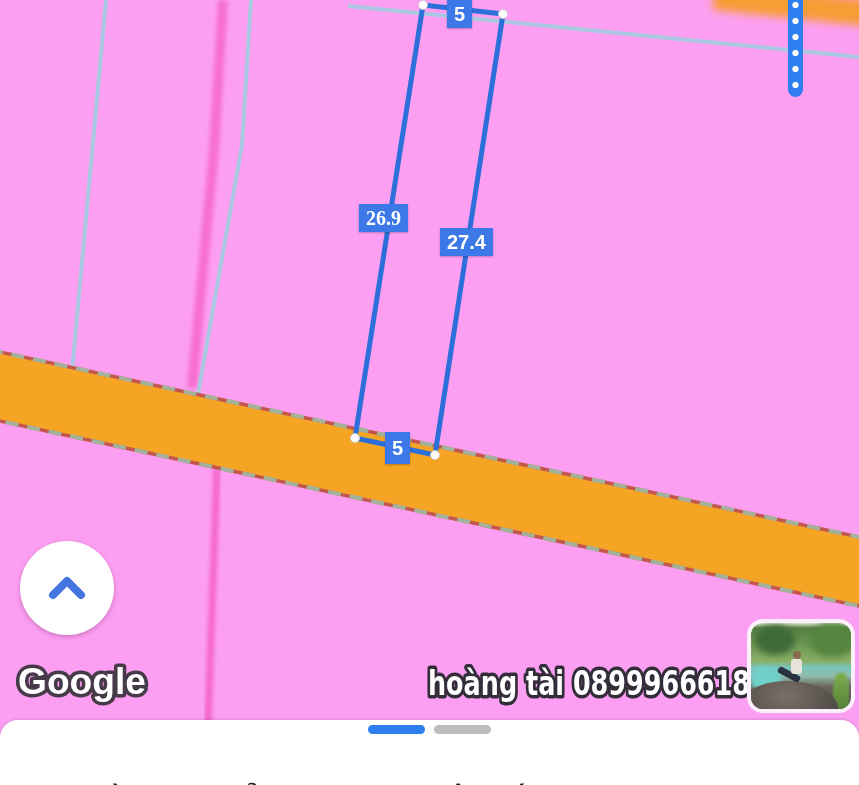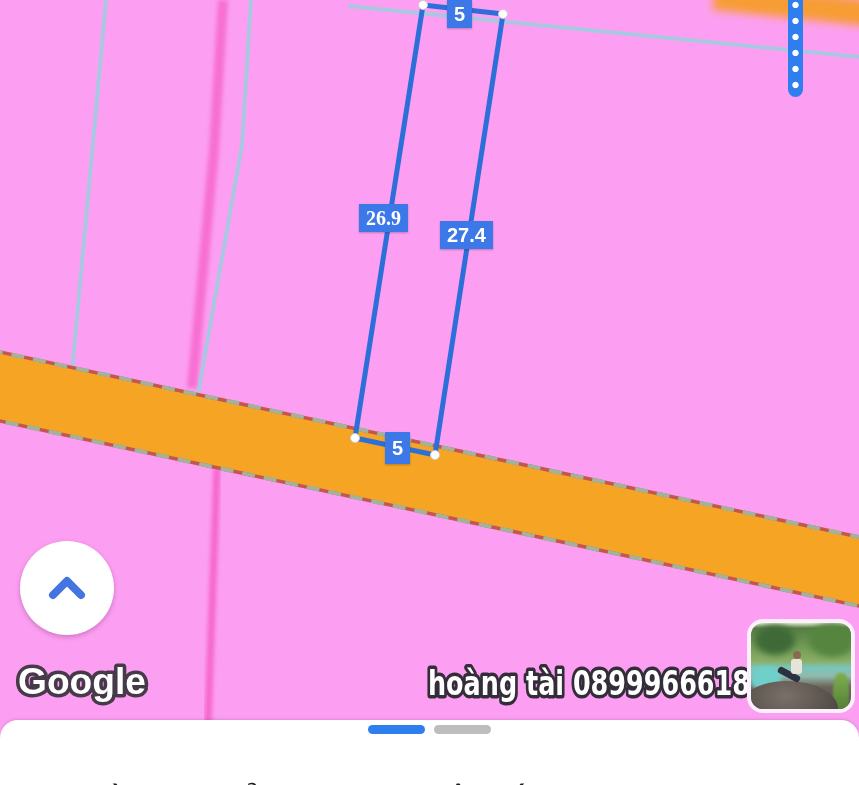--- a/index.html
+++ b/index.html
@@ -6,21 +6,21 @@
   #stage{position:relative;width:859px;height:785px;overflow:hidden;
          font-family:"Liberation Sans",sans-serif;background:#fc9ff2;}
   
   #map-svg{position:absolute;left:0;top:0;}
   
   .mlabel{position:absolute;background:#3c78e8;color:#fff;font-weight:bold;
           font-size:20px;line-height:1;padding:4px 7px;letter-spacing:0;
           box-shadow:0 1px 2px rgba(0,0,0,.25);}
   #mlabel-top{left:447px;top:0px;}
   #mlabel-left{left:359px;top:204px;font-family:Liberation Serif, serif;}
-  #mlabel-right{left:440px;top:221px;}
+  #mlabel-right{left:440px;top:228px;}
   #mlabel-bottom{left:385px;top:432px;padding:6px 7px;}
   
   #dotted-bar{position:absolute;left:788px;top:-8px;width:15px;height:105px;
       background-color:#2e7ef0;border-radius:0 0 8px 8px;
       background-image:radial-gradient(circle,#fff 2.7px,rgba(255,255,255,0) 3.6px);
       background-size:15px 16px;background-repeat:repeat-y;background-position:0 5px;}
   
   #collapse-btn{position:absolute;left:20px;top:541px;width:94px;height:94px;
       border-radius:50%;background:#fff;box-shadow:0 2px 5px rgba(120,40,110,.35);
       display:flex;align-items:center;justify-content:center;cursor:pointer;}

